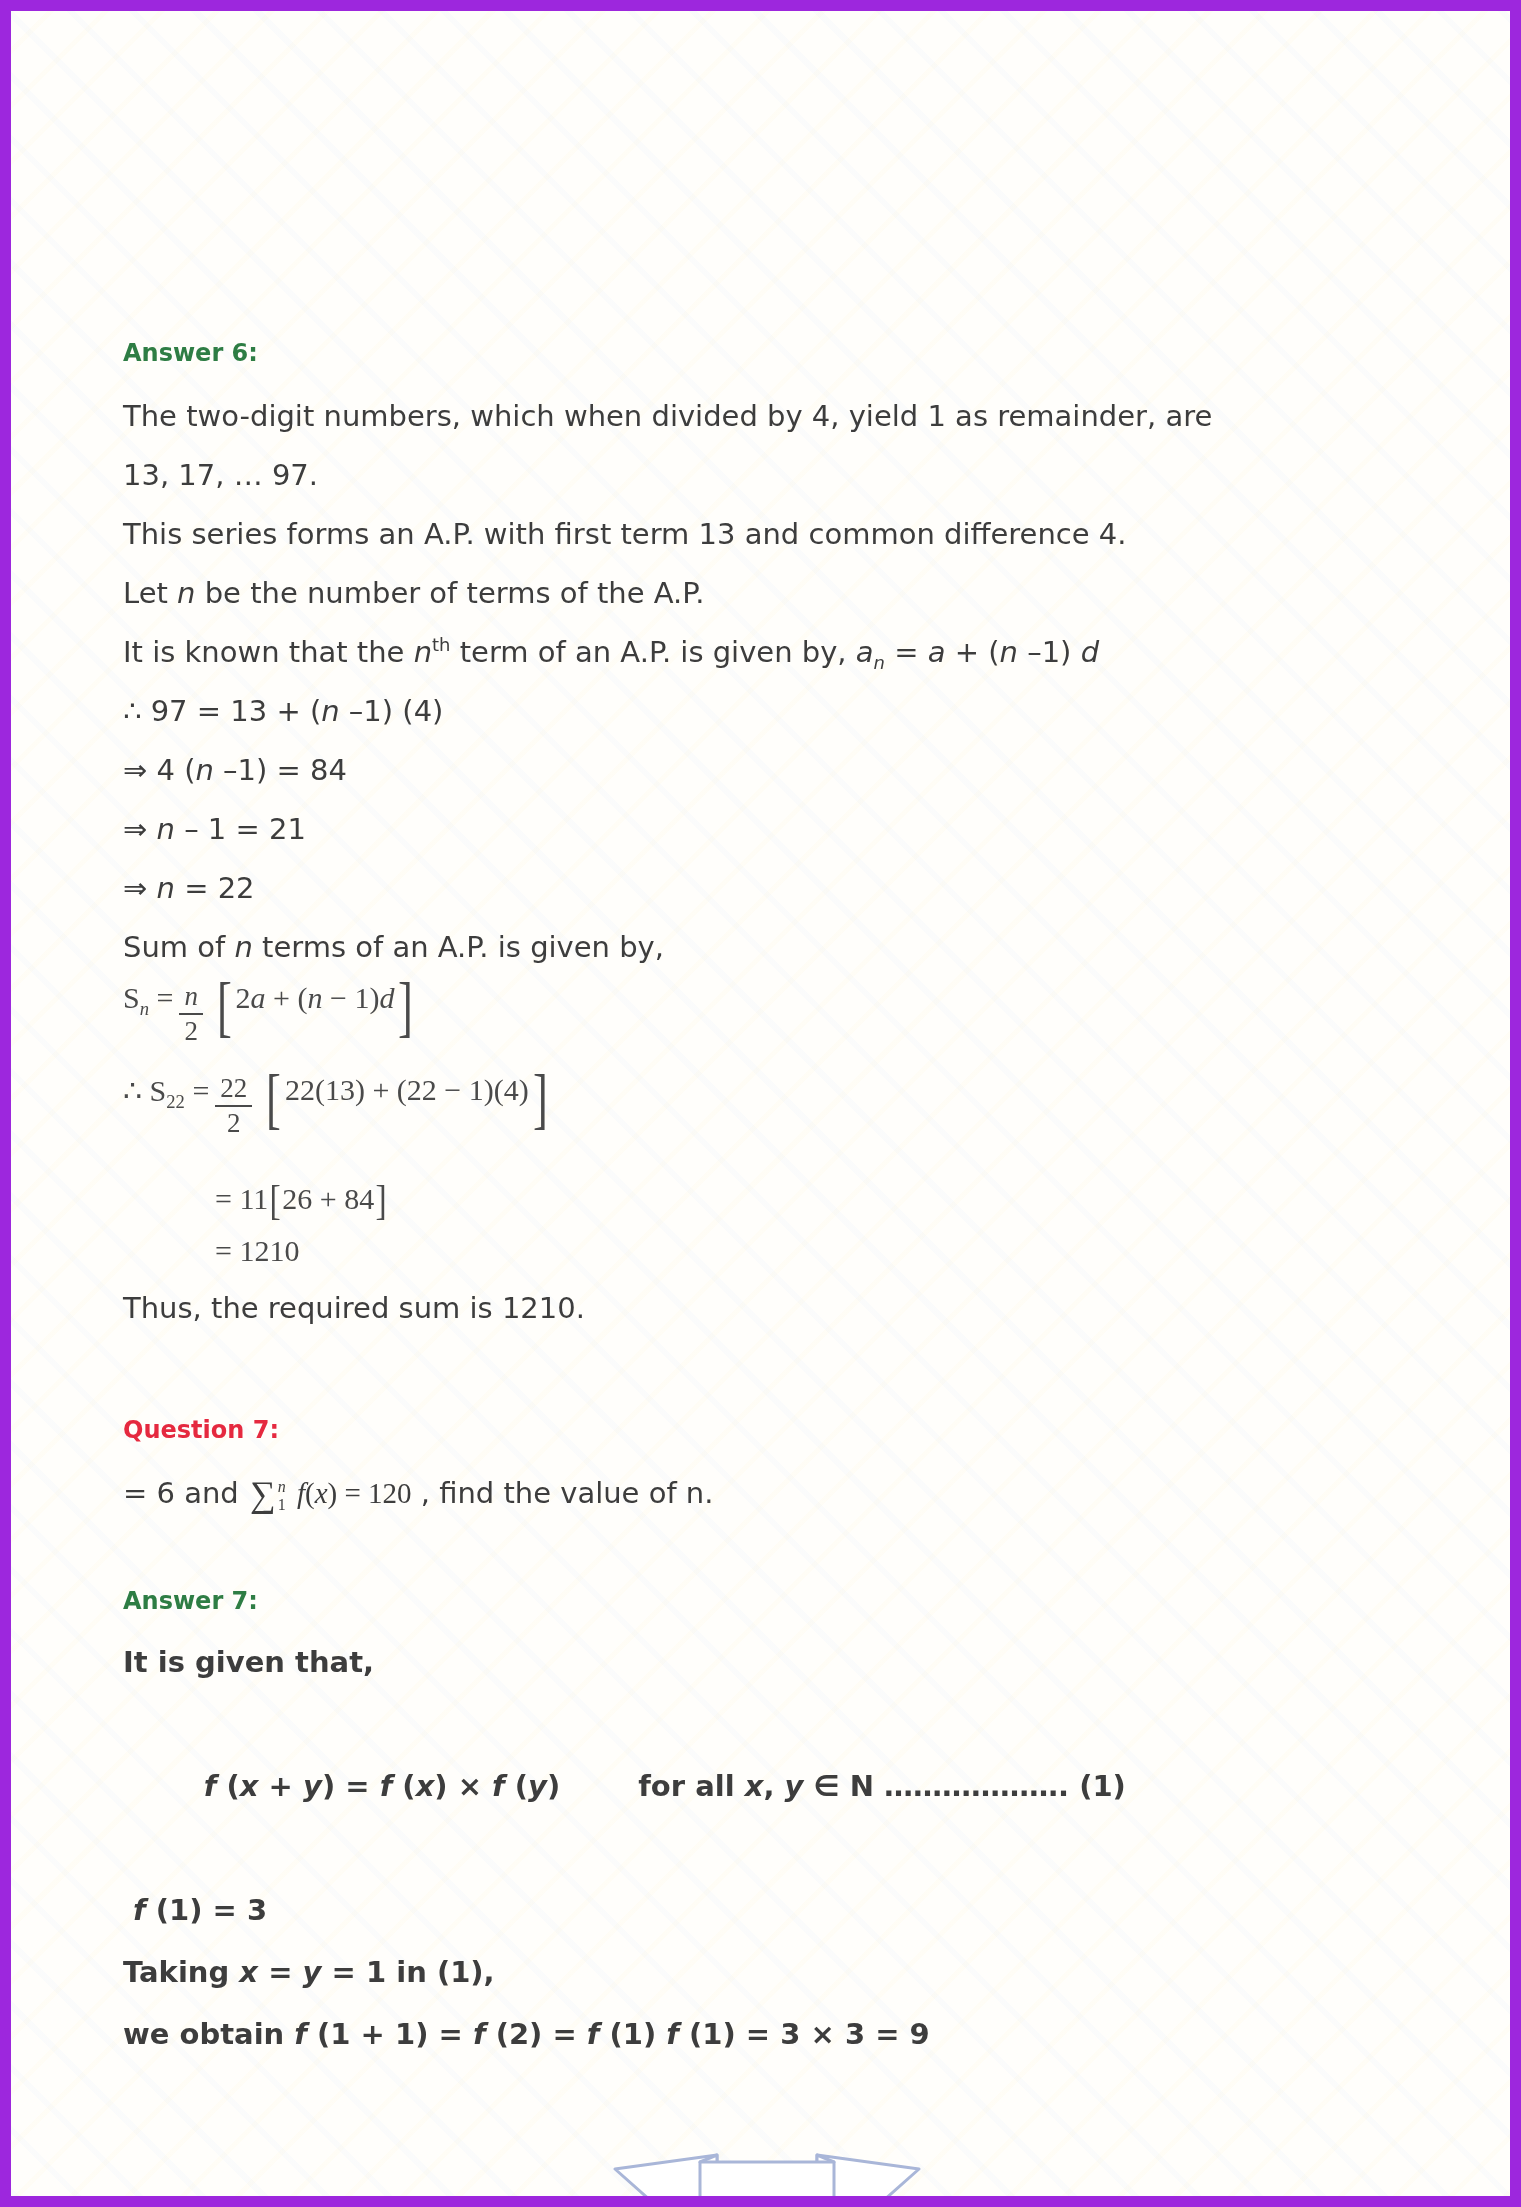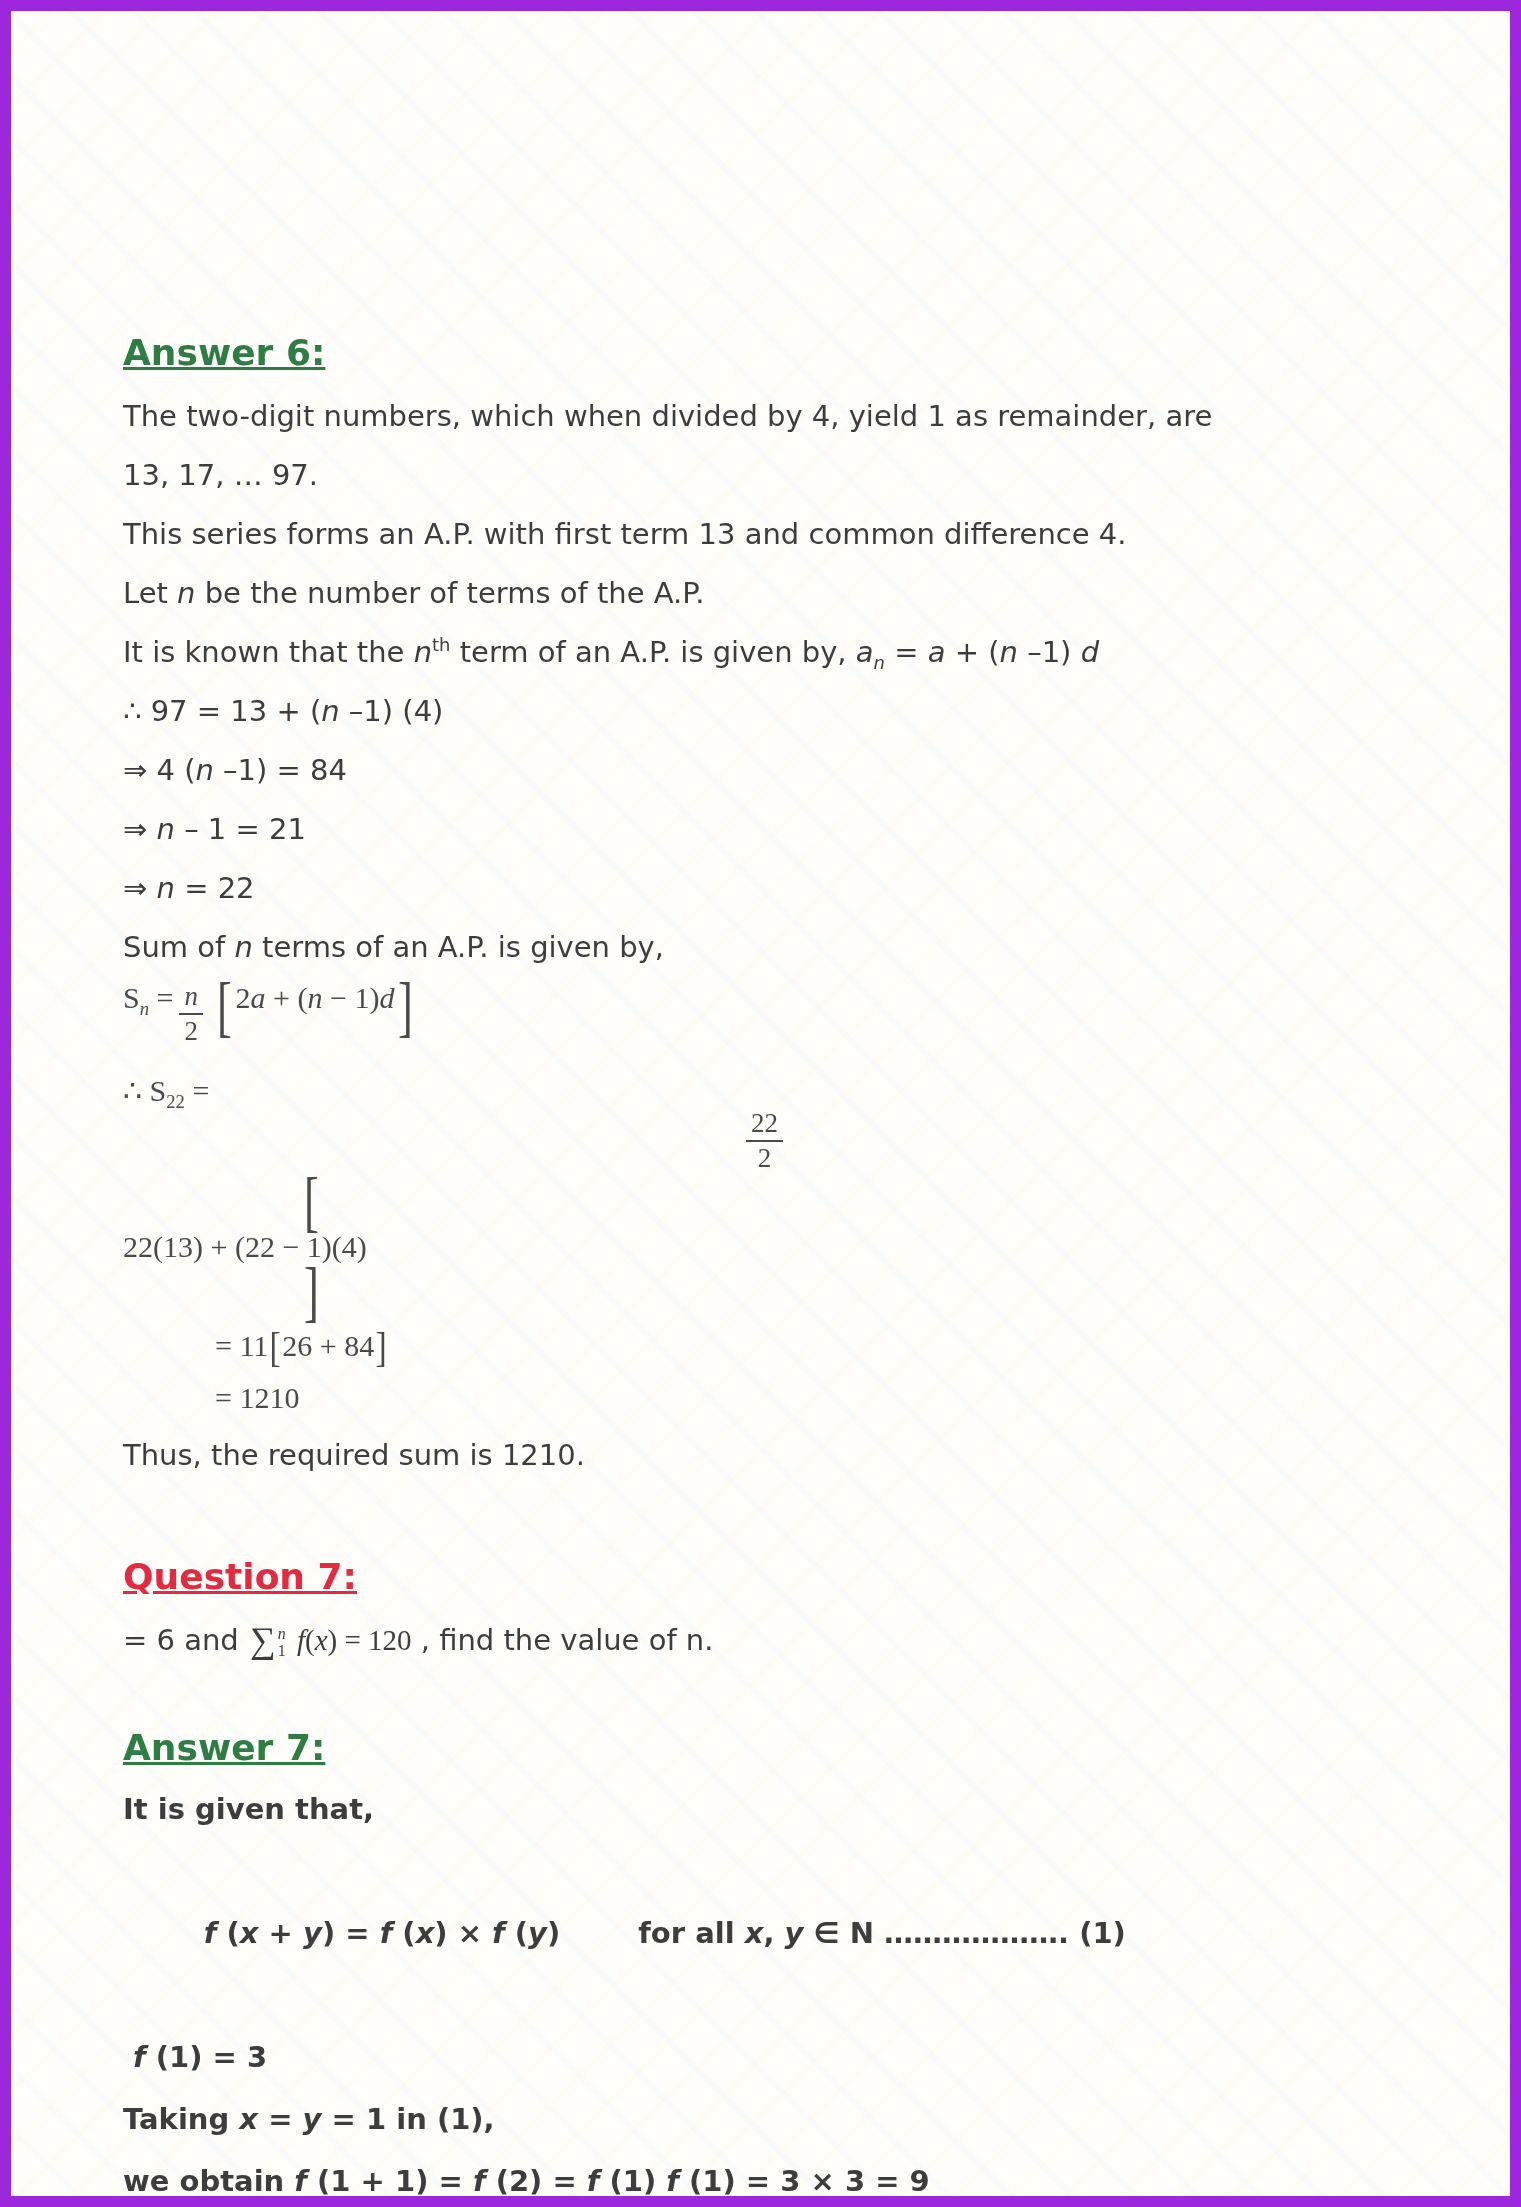--- a/index.html
+++ b/index.html
@@ -12,35 +12,35 @@
     width:1521px;height:2207px;
     border:11px solid var(--c-border);
     background:
       repeating-linear-gradient(45deg, rgba(170,200,255,.05) 0 6px, rgba(0,0,0,0) 6px 44px),
       repeating-linear-gradient(-45deg, rgba(255,232,160,.06) 0 5px, rgba(0,0,0,0) 5px 39px),
       #fffefb;
     overflow:hidden;
     font-family:"DejaVu Sans", sans-serif;
   }
   .content{padding:322px 100px 0 112px;}
-  .h{font-weight:bold;font-size:36px;line-height:40px;text-decoration:underline;}
+  .h{font-weight:bold;font-size:24px;line-height:40px;}
   .h.green{color:var(--c-green);}
   .h.red{color:var(--c-red);}
   .h{margin-bottom:14px;}
   .line{font-size:29px;line-height:59px;color:var(--c-body);white-space:pre-wrap;}
   .it{font-style:italic;}
   .sup{vertical-align:super;font-size:.62em;line-height:0;}
   .sub{vertical-align:sub;font-size:.62em;line-height:0;}
   .ser{font-family:"Liberation Serif", serif;}
   .ind{padding-left:10px;}
   
   .mblock{color:var(--c-math);font-family:"Liberation Serif", serif;margin:4px 0 2px;}
   .mline{display:flex;font-size:30px;color:var(--c-math);}
   .mline.m1{min-height:92px;}
-  .mline.m2{min-height:100px;flex-direction:column;}
+  .mline.m2{min-height:100px;}
   .mline.msimple{min-height:52px;margin-left:92px;display:block;line-height:52px;}
   .frac{display:inline-flex;flex-direction:column;align-items:center;margin:0 10px 0 6px;font-size:27px;line-height:1.15;}
   .fnum{border-bottom:2px solid var(--c-math);padding:0 5px 1px;}
   .fden{padding-top:1px;}
   .bigbr{font-size:62px;line-height:.9;transform:scale(.72,1.08);margin:0 1px;font-weight:400;}
   .midbr{font-size:42px;line-height:0;vertical-align:-5px;display:inline-block;transform:scaleX(.8);}
   
   .sumline{display:flex;align-items:center;}
   .sumglyph{font-size:36px;line-height:0;margin-left:2px;}
   .supsub{display:inline-flex;flex-direction:column;font-size:16px;line-height:1.1;margin:0 4px 0 2px;transform:translateY(2px);}

